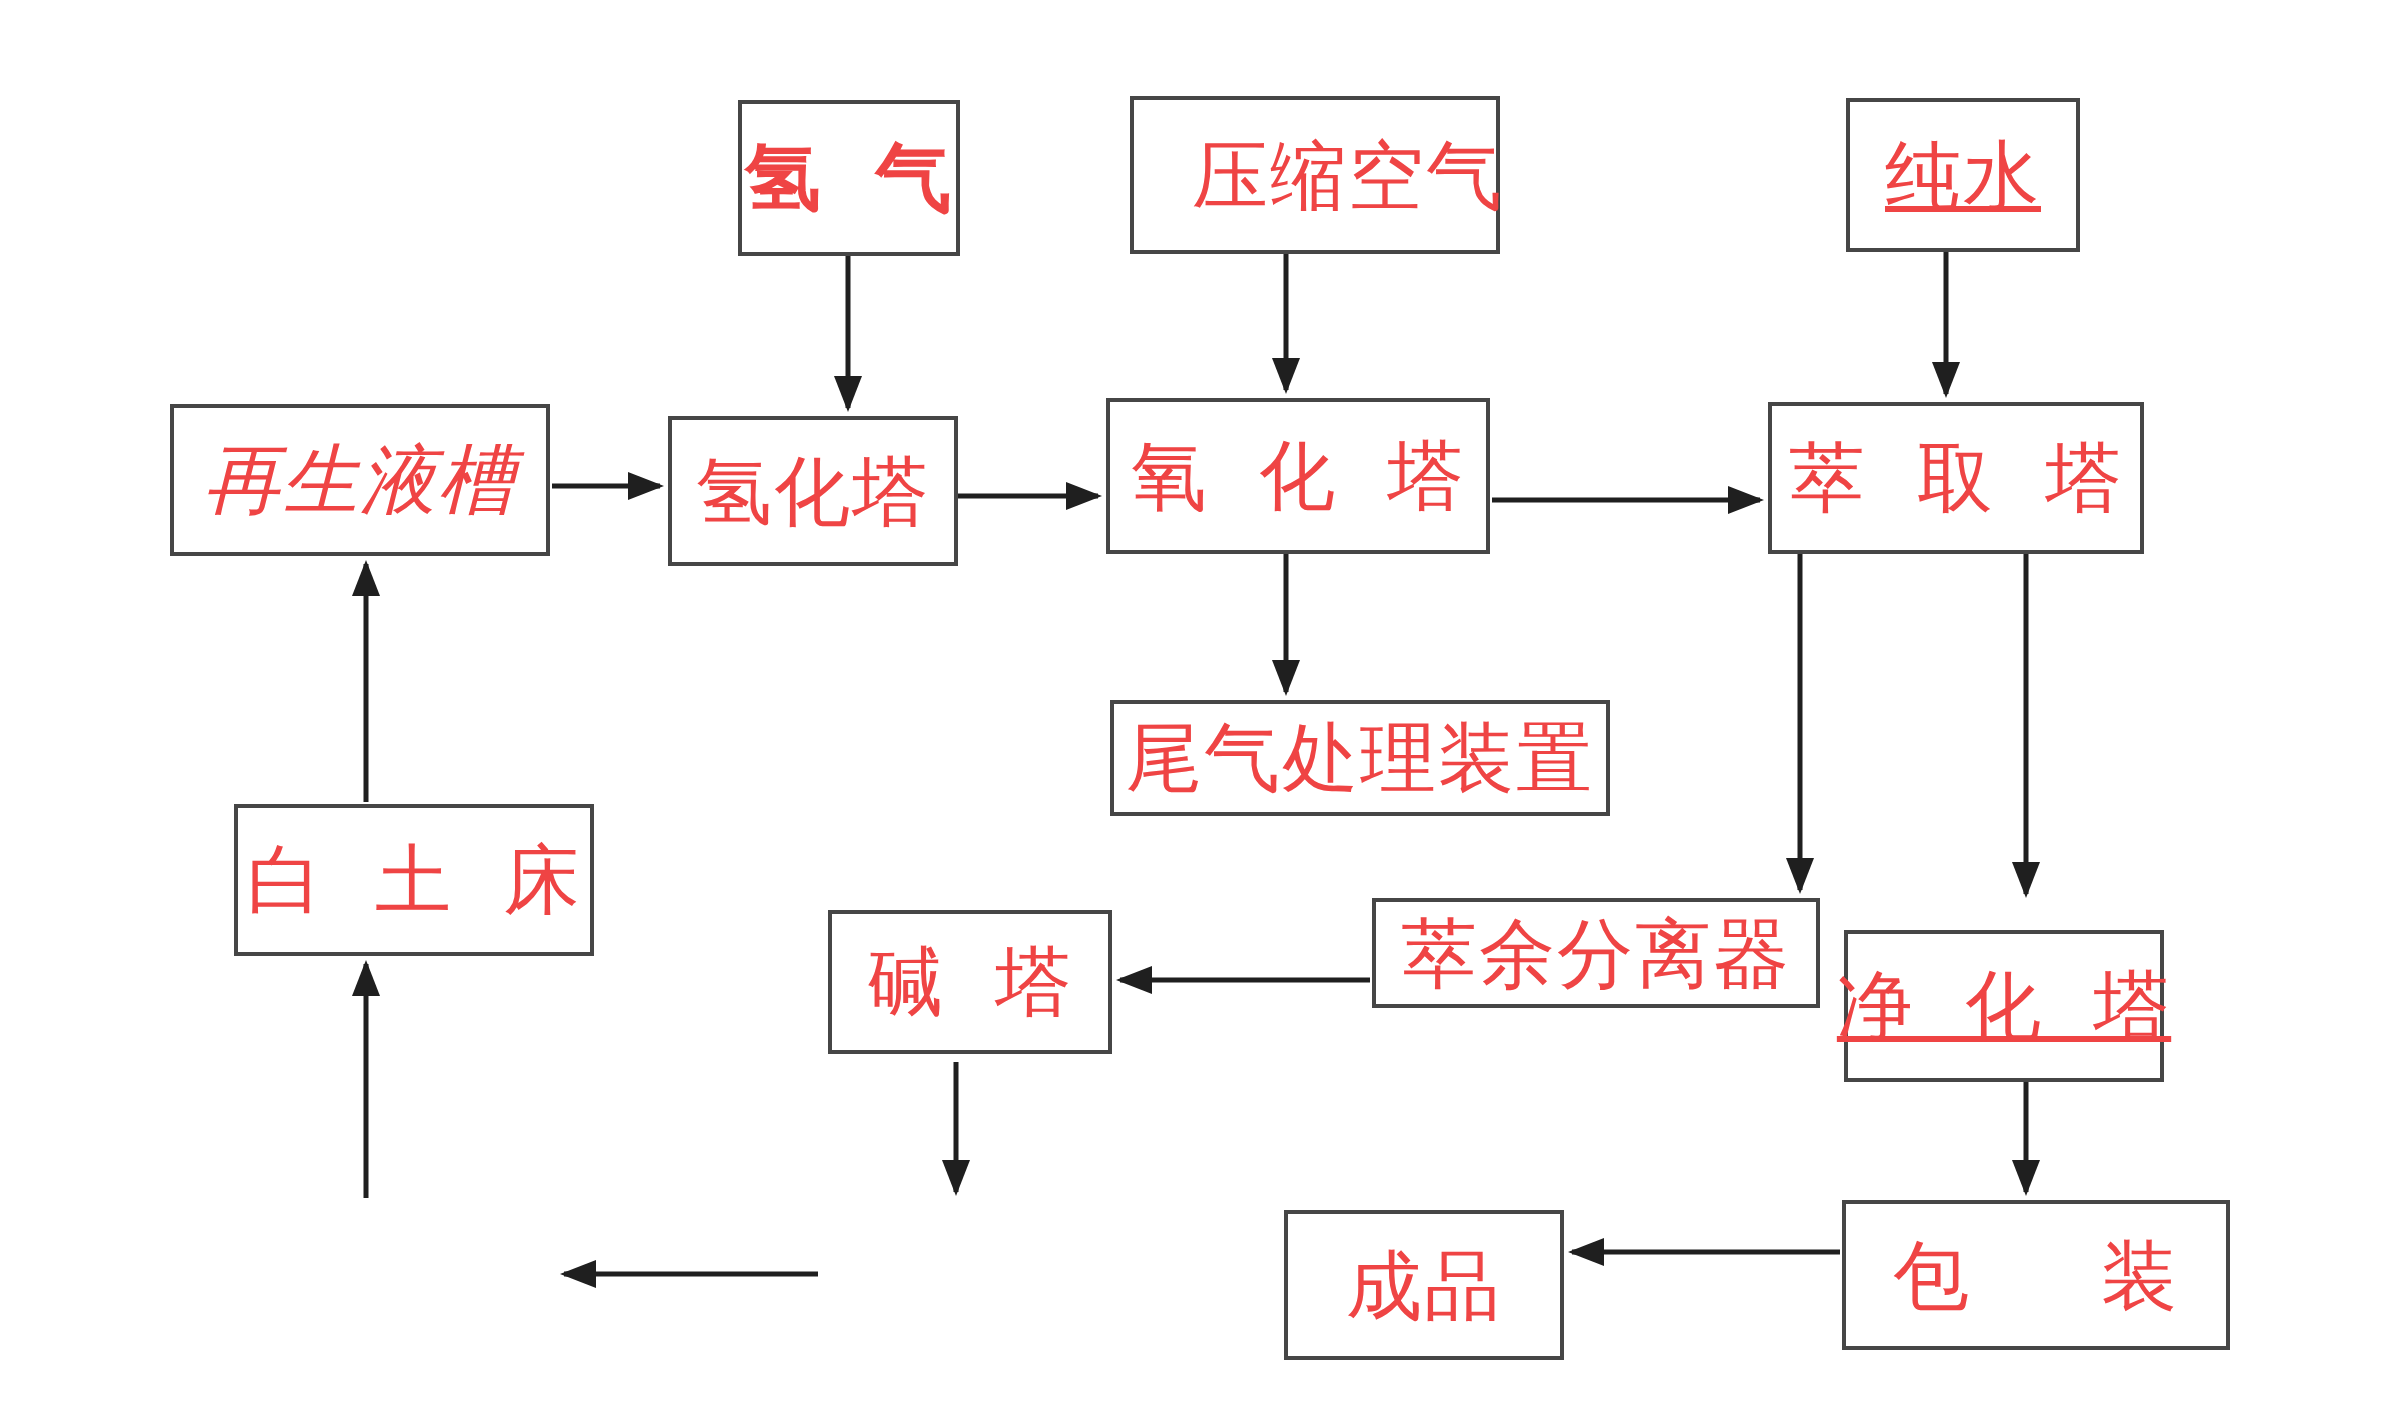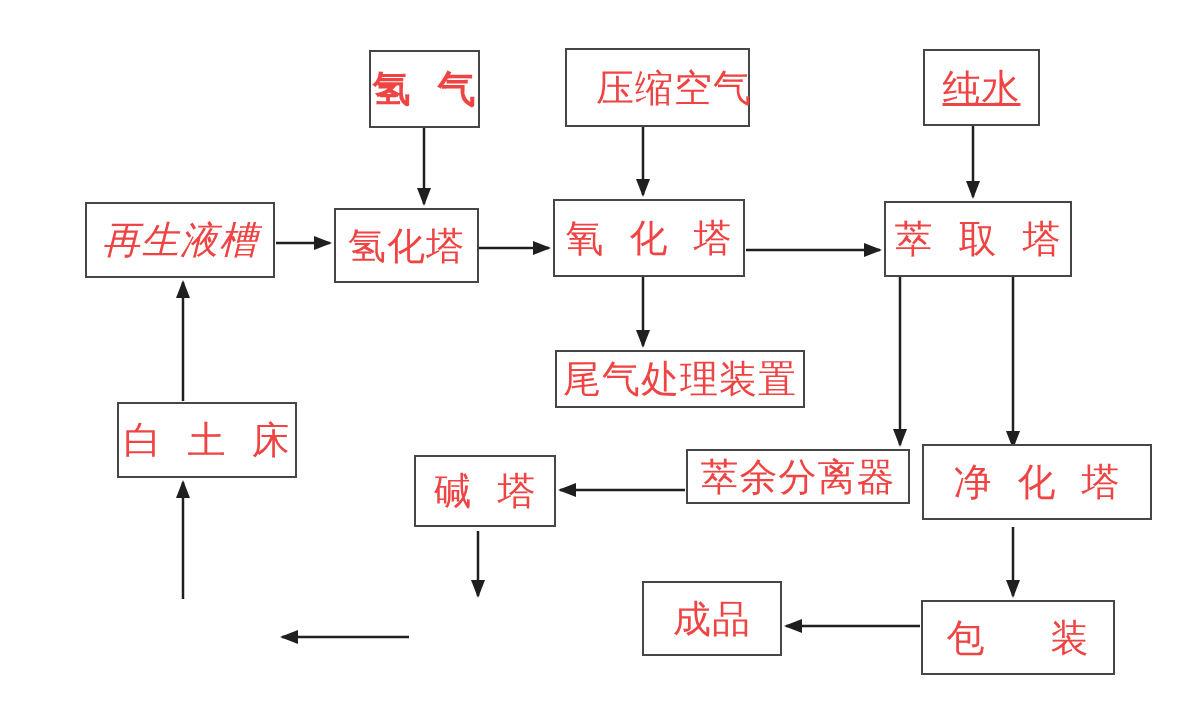--- a/index.html
+++ b/index.html
@@ -81,17 +81,17 @@
   <div class="node" style="left:565px; top:48px;  width:185px; height:79px;padding-left:33px;">压缩空气</div>
   <div class="node" style="left:923px; top:49px;  width:117px; height:77px;text-decoration:underline;">纯水</div>
   <div class="node" style="left:85px;  top:202px; width:190px; height:76px;font-style:italic;">再生液槽</div>
   <div class="node" style="left:334px; top:208px; width:145px; height:75px;">氢化塔</div>
   <div class="node" style="left:553px; top:199px; width:192px; height:78px;">氧 化 塔</div>
   <div class="node" style="left:884px; top:201px; width:188px; height:76px;">萃 取 塔</div>
   <div class="node" style="left:543px; top:350px; width:250px; height:58px;margin-left:12px;">尾气处理装置</div>
   <div class="node" style="left:117px; top:402px; width:180px; height:76px;">白 土 床</div>
   <div class="node" style="left:414px; top:455px; width:142px; height:72px;">碱 塔</div>
   <div class="node" style="left:686px; top:449px; width:224px; height:55px;">萃余分离器</div>
-  <div class="node" style="left:922px; top:444px; width:230px; height:76px;">净 化 塔</div>
-  <div class="node" style="left:642px; top:581px; width:140px; height:75px;">成品</div>
+  <div class="node" style="left:922px; top:465px; width:160px; height:76px;text-decoration:underline;">净 化 塔</div>
+  <div class="node" style="left:642px; top:605px; width:140px; height:75px;">成品</div>
   <div class="node wide" style="left:921px; top:600px; width:194px; height:75px;">包 装</div>
 
 </div>
 
 </body></html>

